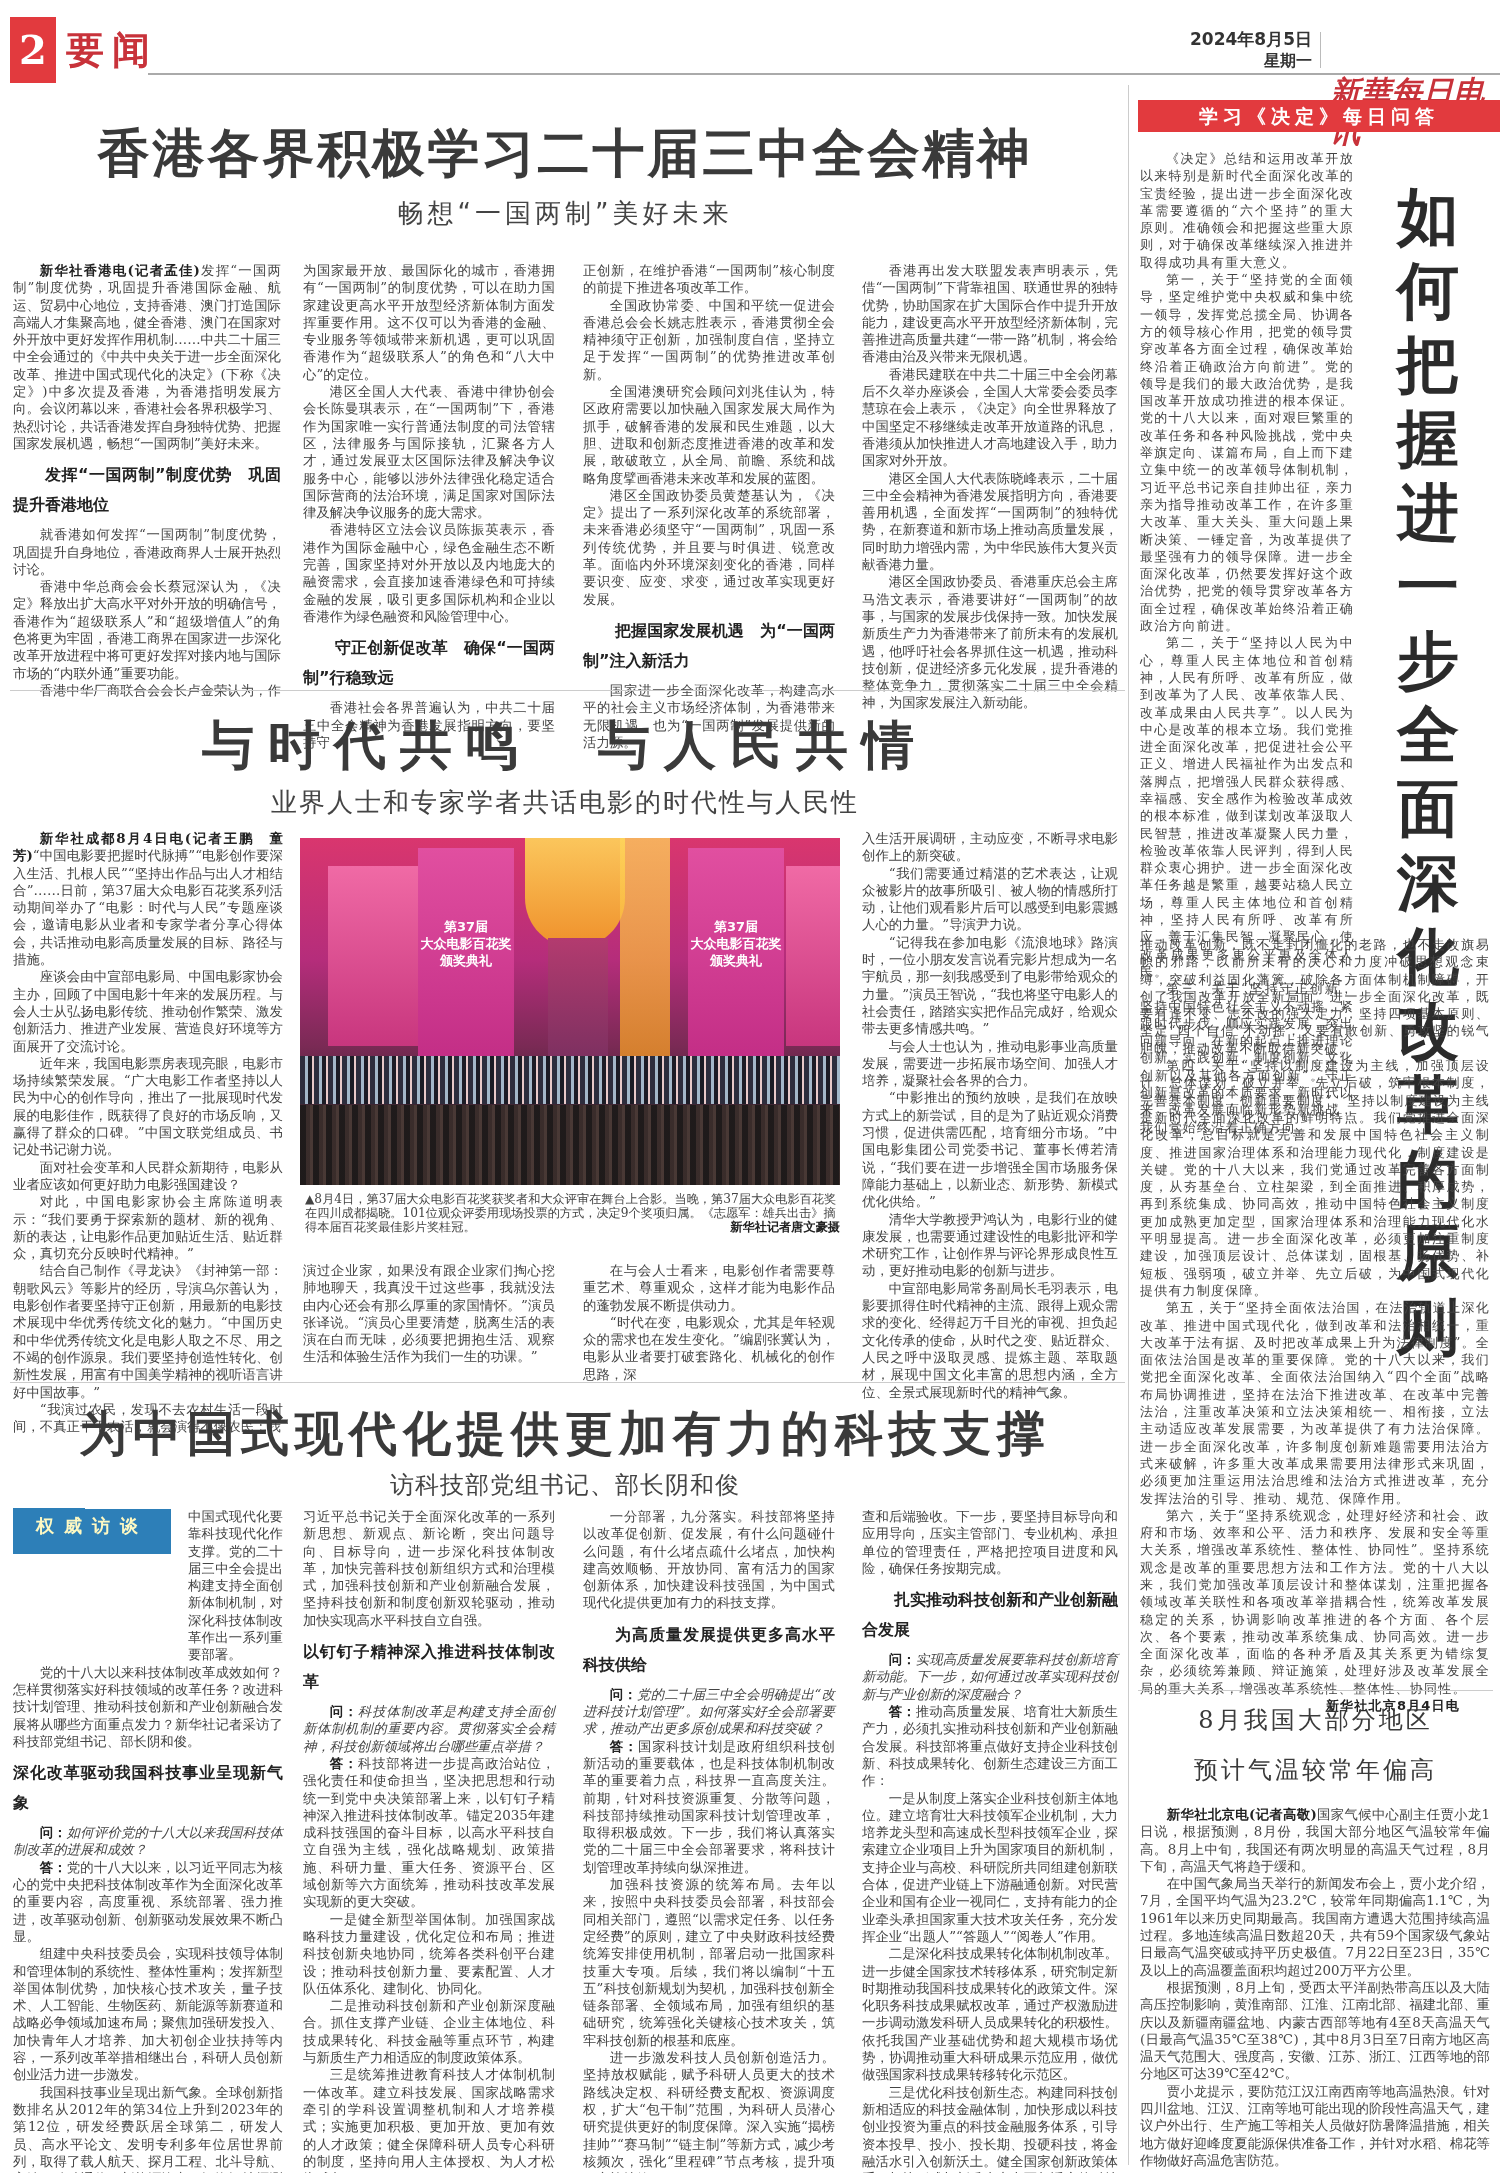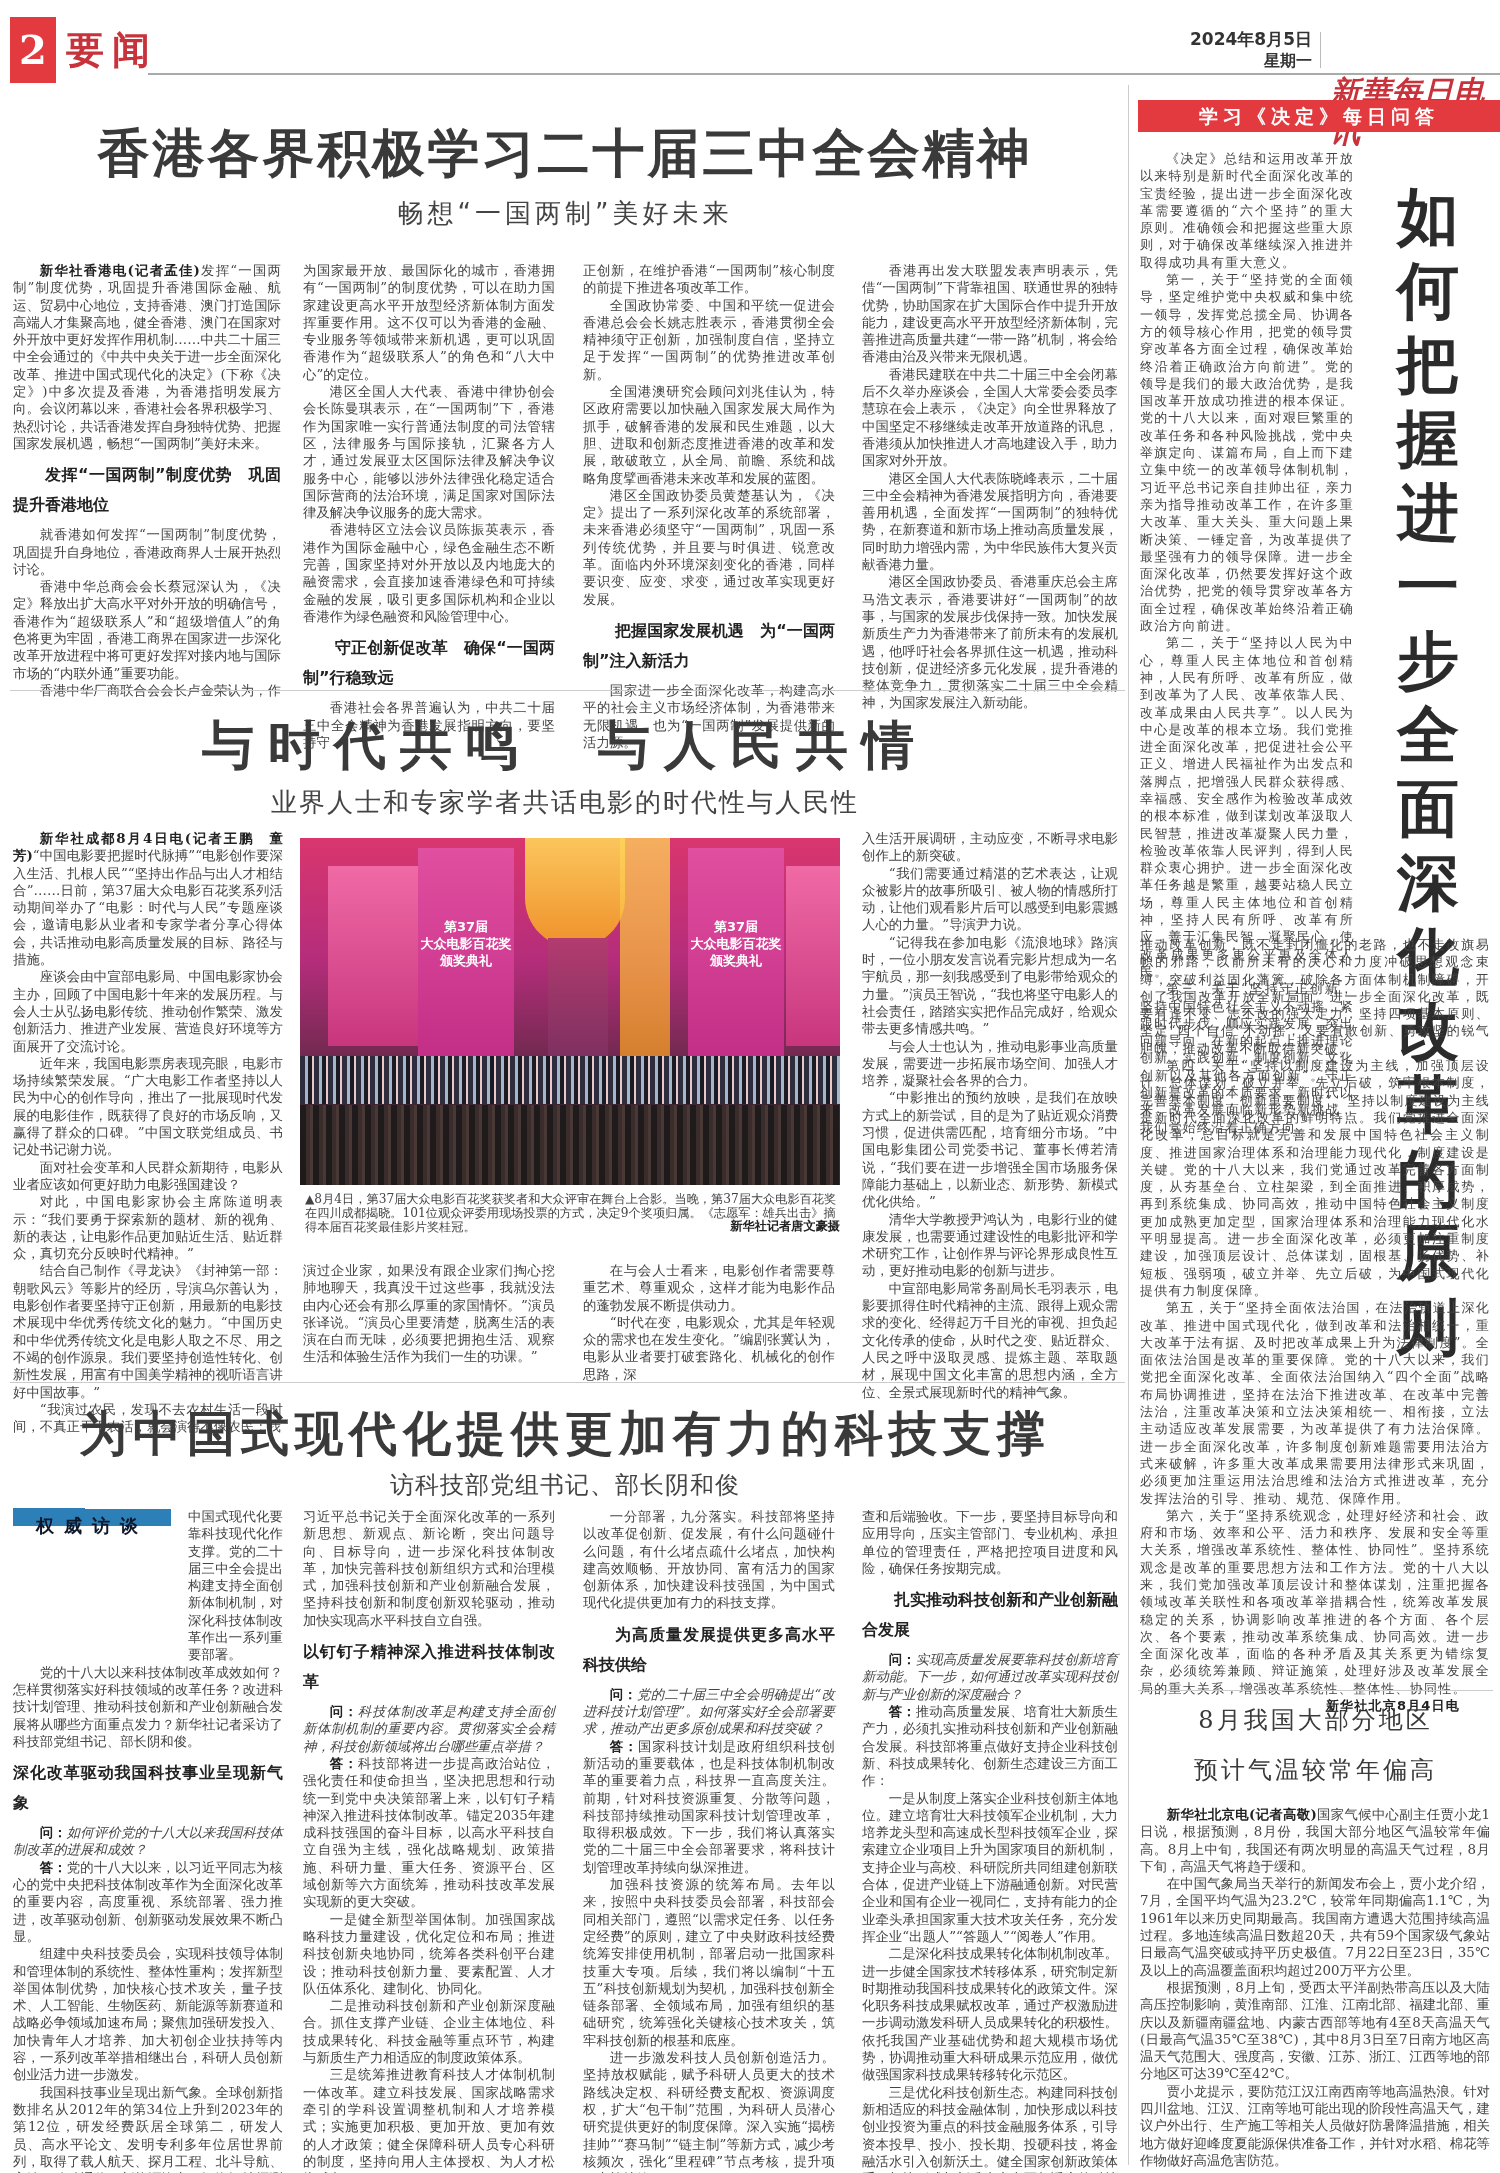--- a/index.html
+++ b/index.html
@@ -43,23 +43,23 @@
   
   .photo { left: 300px; top: 838px; width: 540px; height: 347px; overflow: hidden;
     background: linear-gradient(180deg, #d9366e 0%, #b52d7b 35%, #7a2a55 60%, #3a2430 78%, #2a201f 100%); }
   .photo .screen { position: absolute; background: linear-gradient(180deg,#e14fa0,#c32e86); color: #fff; text-align: center; font: bold 13px/17px "DejaVu Sans", sans-serif; }
   .photo .light { position: absolute; background: linear-gradient(180deg, #ffd65a, #f59b22); }
   .photo .crowd { position: absolute; left: 0; right: 0; bottom: 0; height: 80px;
     background: repeating-linear-gradient(90deg, #1e1a1a 0 6px, #3a2d2b 6px 10px, #4a3a36 10px 13px); opacity: .95; }
   .photo .stage { position: absolute; left: 0; right: 0; top: 218px; height: 48px;
     background: repeating-linear-gradient(90deg, #2d2d3d 0 5px, #a3b7c9 5px 8px, #1b1b25 8px 12px, #e8c9c9 12px 14px); }
   .caption { left: 305px; top: 1192px; width: 535px; font-size: 12.2px; line-height: 14px; color: #444; }
-  .caption .credit { font-weight: bold; font-family: Liberation Mono, monospace; color: #222; float: right; }
-
-  .interview-tag { left: 13px; top: 1509px; width: 158px; height: 17px; background: #2d7fb8; color: #0f172a;
+  .caption .credit { font-weight: bold; font-family: Liberation Sans, sans-serif; color: #222; float: right; }
+
+  .interview-tag { left: 13px; top: 1509px; width: 158px; height: 45px; background: #2d7fb8; color: #fef9c3;
     font: bold 18px/33px "DejaVu Sans", sans-serif; letter-spacing: 10px; text-align: center; }
 </style>
 </head>
 <body>
 
 <div class="abs page-num">2</div>
 <div class="abs section-name">要闻</div>
 <div class="abs mast-rule"></div>
 <div class="abs mast-date">
   <div>2024年8月5日</div>

